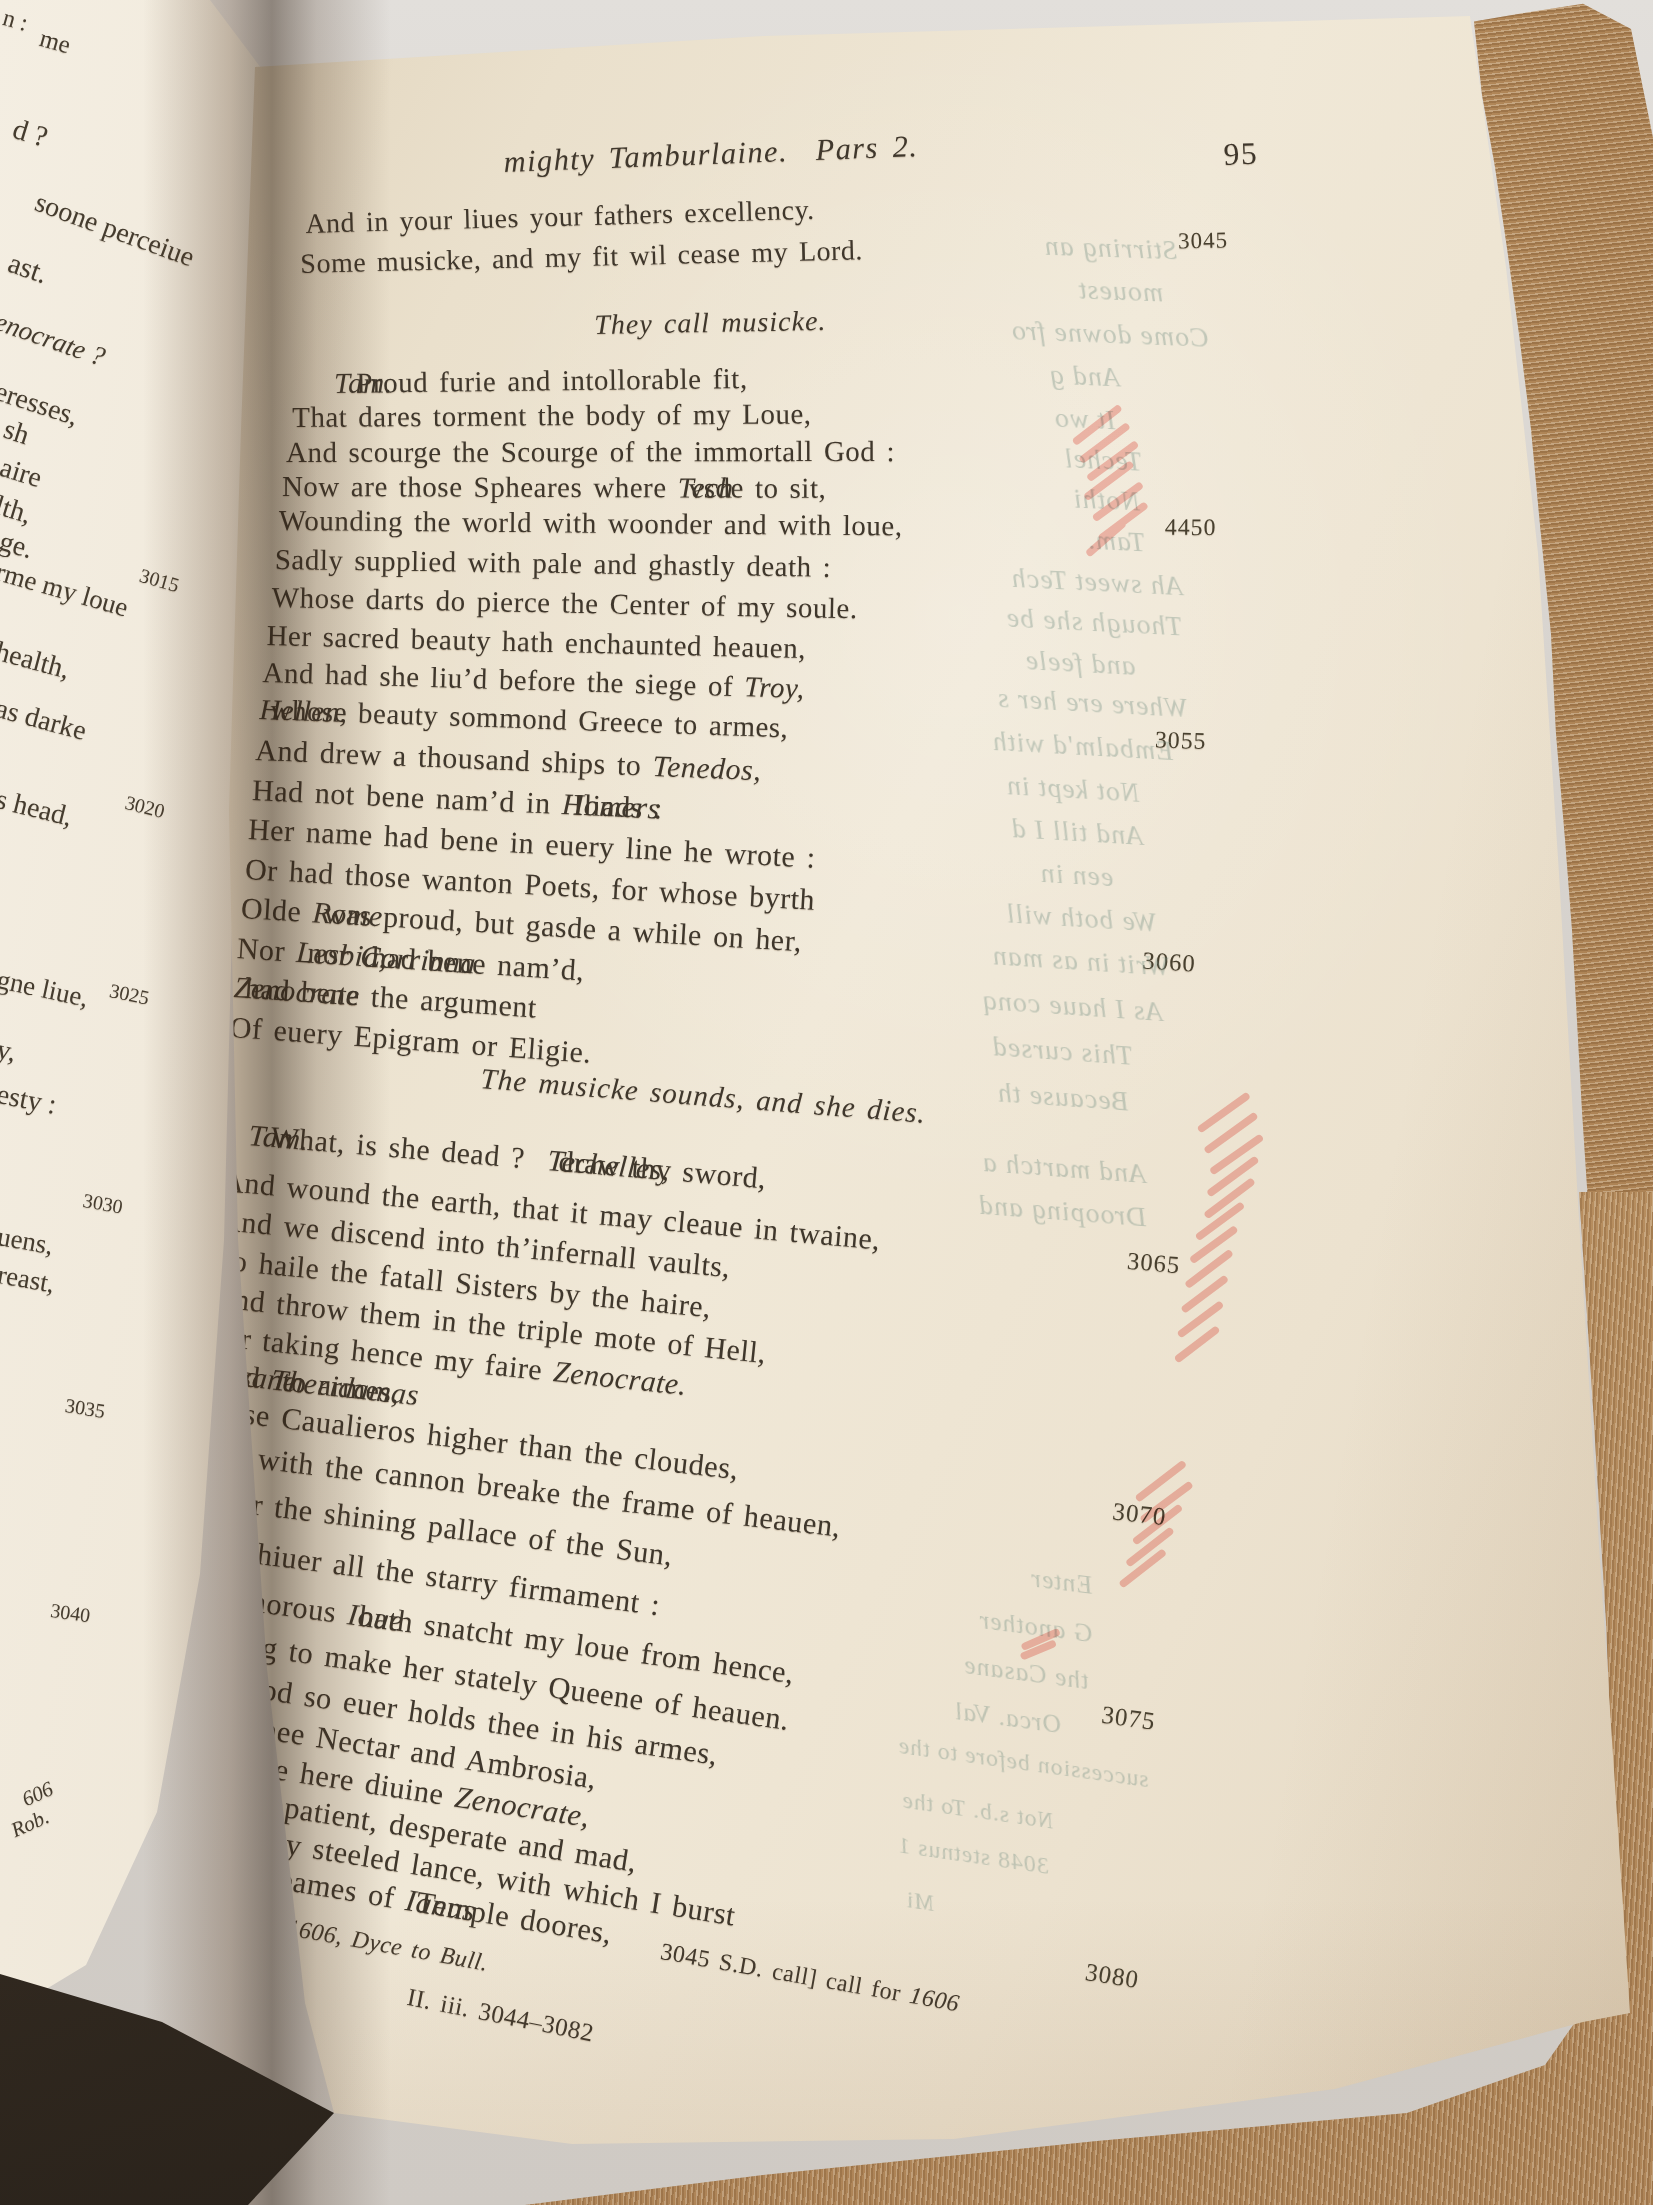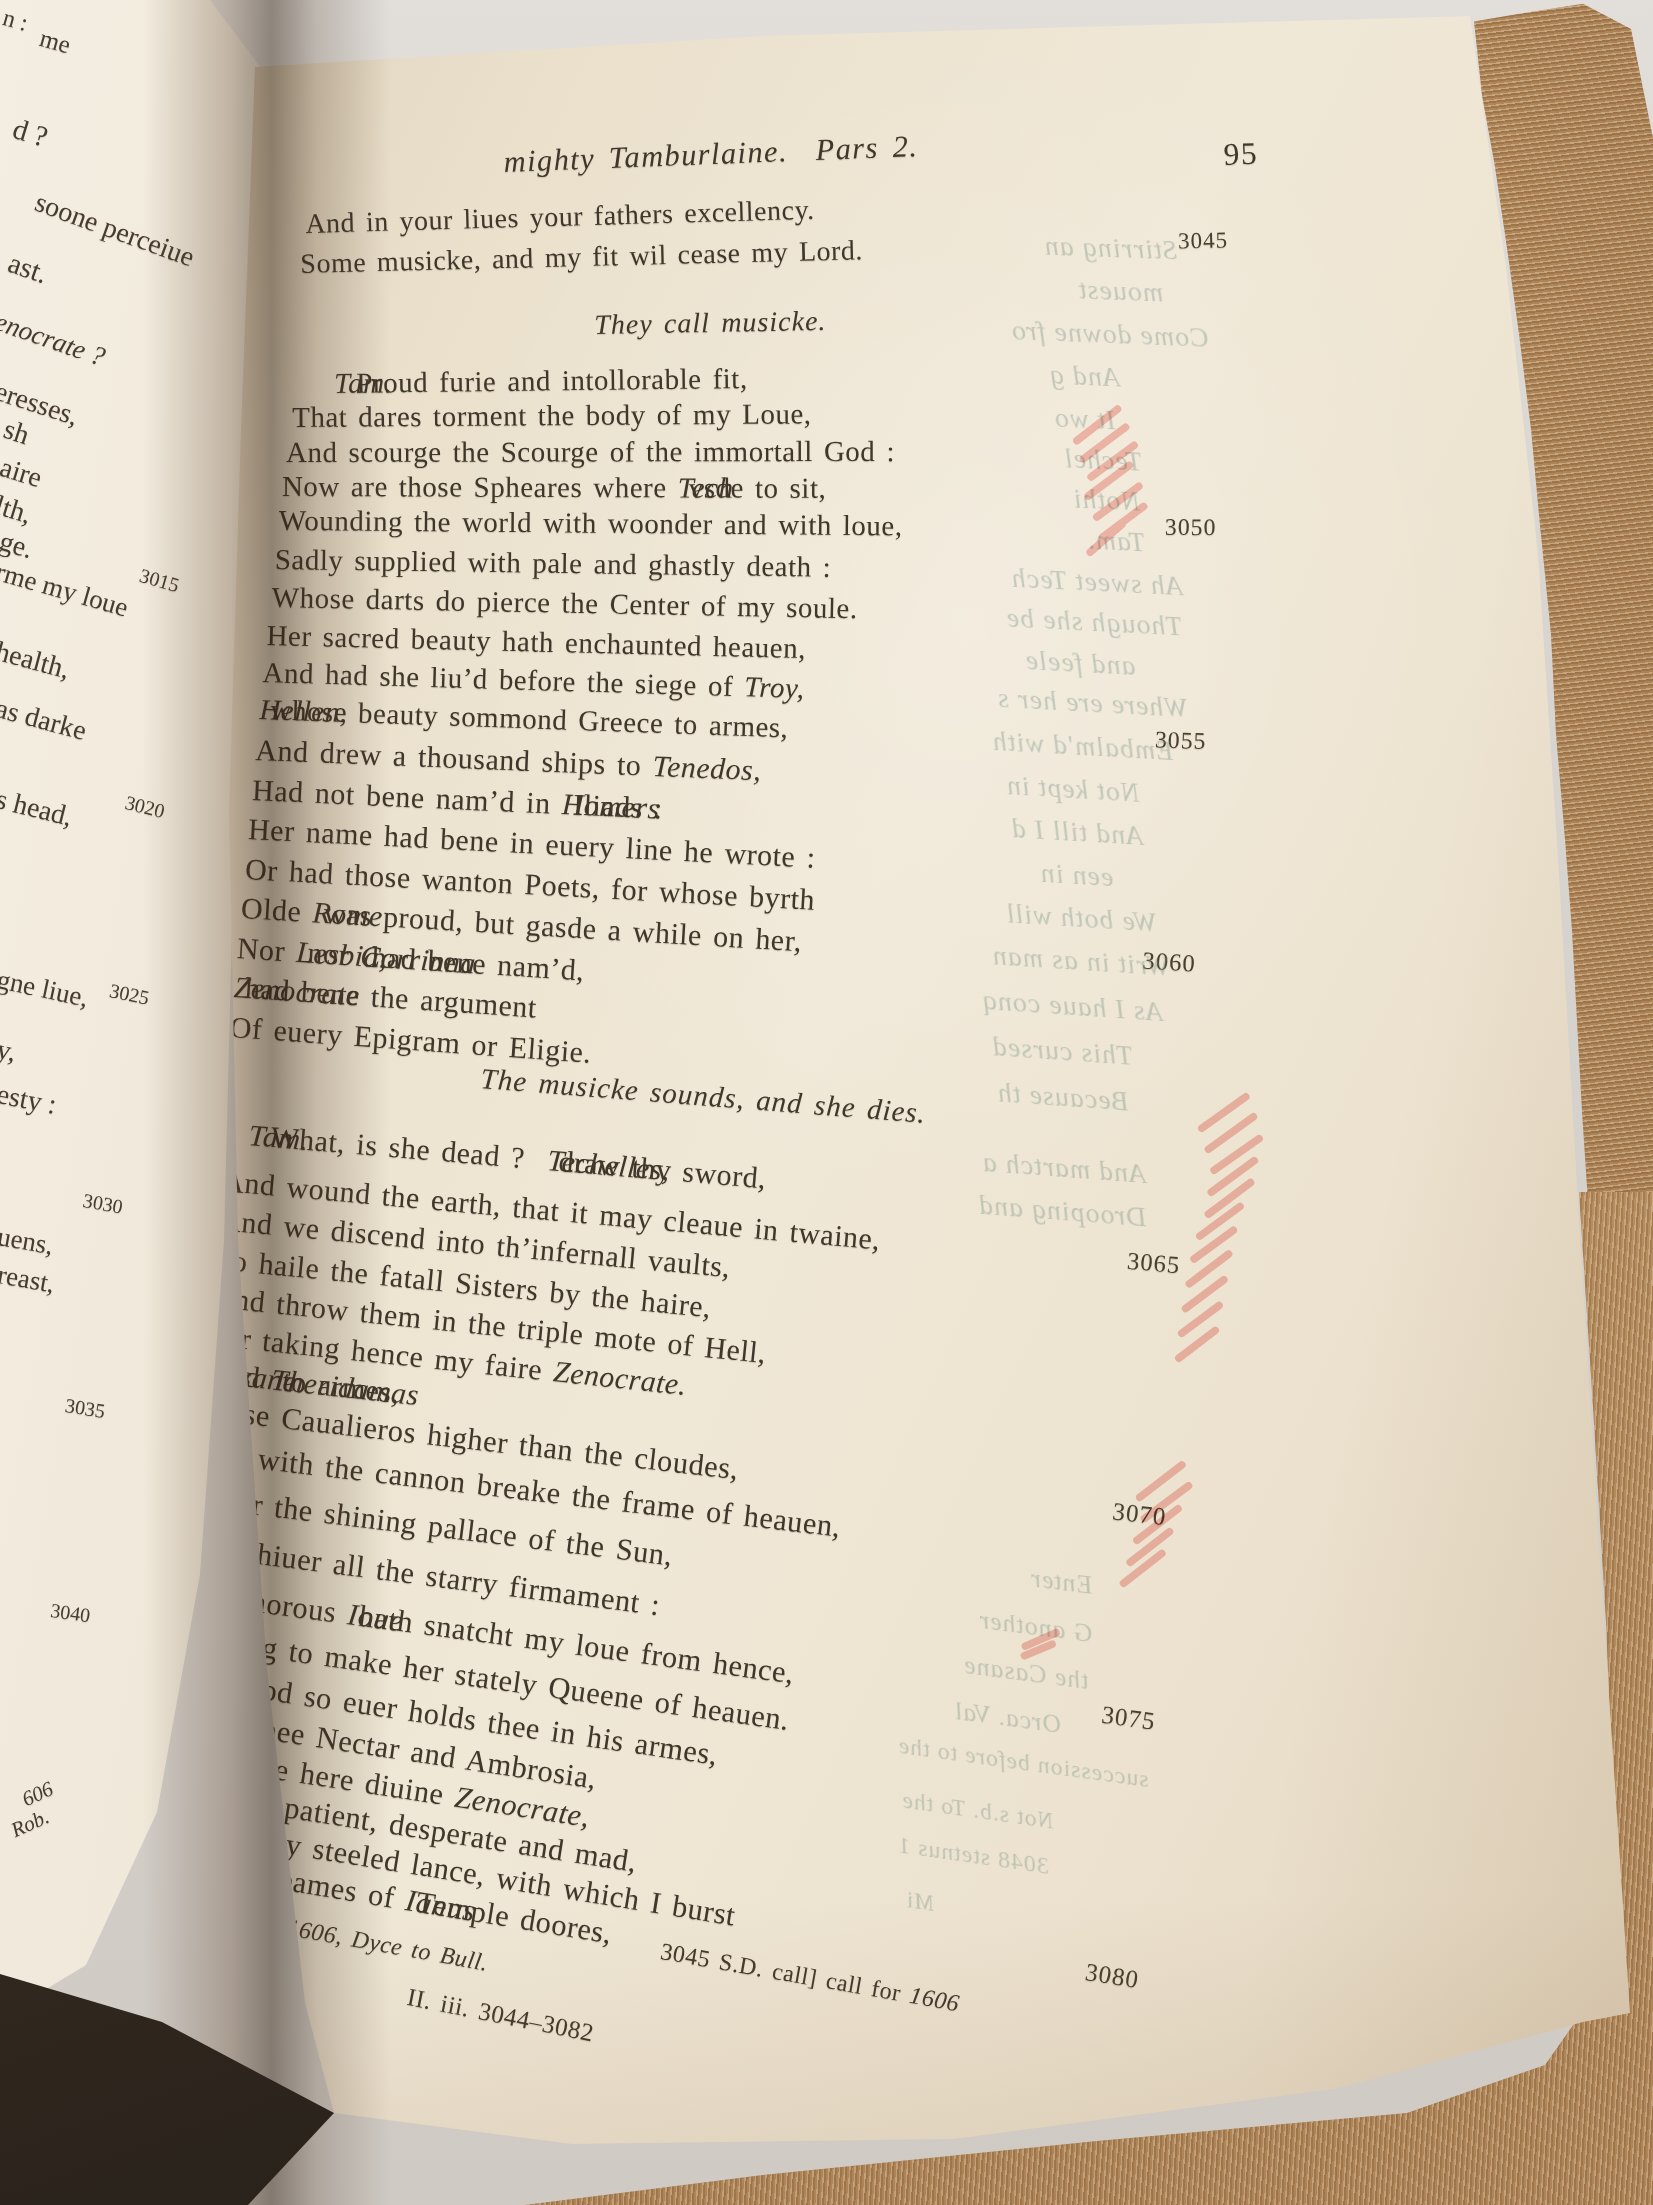--- a/index.html
+++ b/index.html
@@ -87,21 +87,21 @@
     <div class="hdr" style="top:145px;left:503px;font-size:30.5px;transform:rotate(-2.2deg)">mighty Tamburlaine.  Pars 2.</div>
     <div class="hdr pno" style="top:137px;left:1223px;font-size:31.5px;transform:rotate(-2.2deg)">95</div>
     <div style="inset:0">
         <div class="row" style="top: 210px; left: 305px; font-size: 28px; transform: rotate(-1.6deg);">And in your liues your fathers excellency.</div>
         <div class="row" style="top: 250px; left: 300px; font-size: 28px; transform: rotate(-1.4deg);">Some musicke, and my fit wil cease my Lord.<span class="lnum" style="left: 878px;">3045</span></div>
         <div class="row sd" style="top: 311px; left: 594px; font-size: 28px; transform: rotate(-1deg);">They call musicke.</div>
         <div class="row" style="top: 369px; left: 334px; font-size: 29px; transform: rotate(-0.7deg);"><i>Tam.</i>  Proud furie and intollorable fit,</div>
         <div class="row" style="top: 403px; left: 292px; font-size: 29px; transform: rotate(-0.4deg);">That dares torment the body of my Loue,</div>
         <div class="row" style="top: 438px; left: 286px; font-size: 29px; transform: rotate(-0.1deg);">And scourge the Scourge of the immortall God :</div>
         <div class="row" style="top: 472px; left: 282px; font-size: 29px; transform: rotate(0.2deg);">Now are those Spheares where <i>Tech</i> vsde to sit,</div>
-        <div class="row" style="top: 506px; left: 279px; font-size: 29px; transform: rotate(0.5deg);">Wounding the world with woonder and with loue,<span class="lnum" style="left: 886px;">3050</span></div>
+        <div class="row" style="top: 506px; left: 279px; font-size: 29px; transform: rotate(0.5deg);">Wounding the world with woonder and with loue,<span class="lnum" style="left: 886px;">4450</span></div>
         <div class="row" style="top: 545px; left: 275px; font-size: 29px; transform: rotate(0.8deg);">Sadly supplied with pale and ghastly death :</div>
         <div class="row" style="top: 583px; left: 272px; font-size: 29px; transform: rotate(1.1deg);">Whose darts do pierce the Center of my soule.</div>
         <div class="row" style="top: 621px; left: 267px; font-size: 29px; transform: rotate(1.4deg);">Her sacred beauty hath enchaunted heauen,</div>
         <div class="row" style="top: 658px; left: 263px; font-size: 29px; transform: rotate(1.7deg);">And had she liu’d before the siege of <i>Troy,</i></div>
         <div class="row" style="top: 695px; left: 260px; font-size: 29px; transform: rotate(2deg);"><i>Hellen,</i> whose beauty sommond Greece to armes,<span class="lnum" style="left: 896px;">3055</span></div>
         <div class="row" style="top: 735px; left: 256px; font-size: 30px; transform: rotate(2.3deg);">And drew a thousand ships to <i>Tenedos,</i></div>
         <div class="row" style="top: 775px; left: 253px; font-size: 30px; transform: rotate(2.6deg);">Had not bene nam’d in <i>Homers</i> Iliads :</div>
         <div class="row" style="top: 814px; left: 249px; font-size: 30px; transform: rotate(2.9deg);">Her name had bene in euery line he wrote :</div>
         <div class="row" style="top: 854px; left: 246px; font-size: 30px; transform: rotate(3.1deg);">Or had those wanton Poets, for whose byrth</div>
         <div class="row" style="top: 893px; left: 242px; font-size: 30px; transform: rotate(3.4deg);">Olde <i>Rome</i> was proud, but gasde a while on her,<span class="lnum" style="left: 903px;">3060</span></div>

